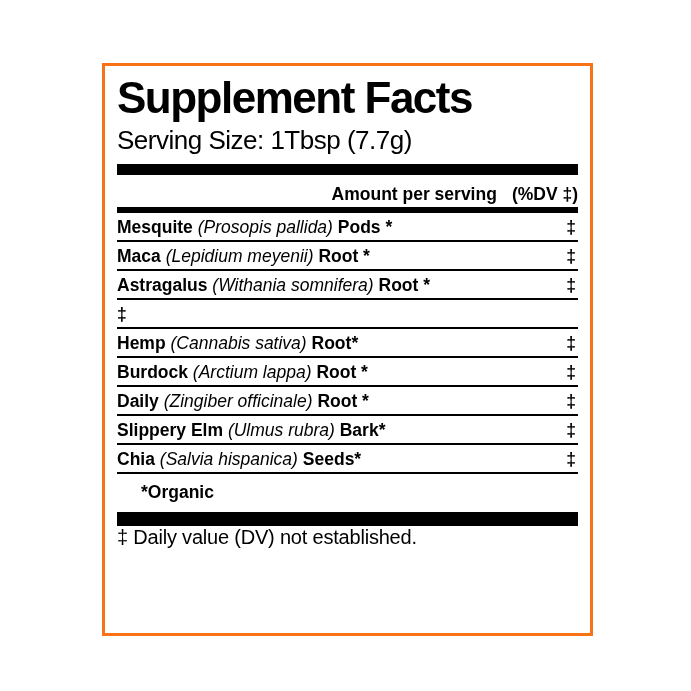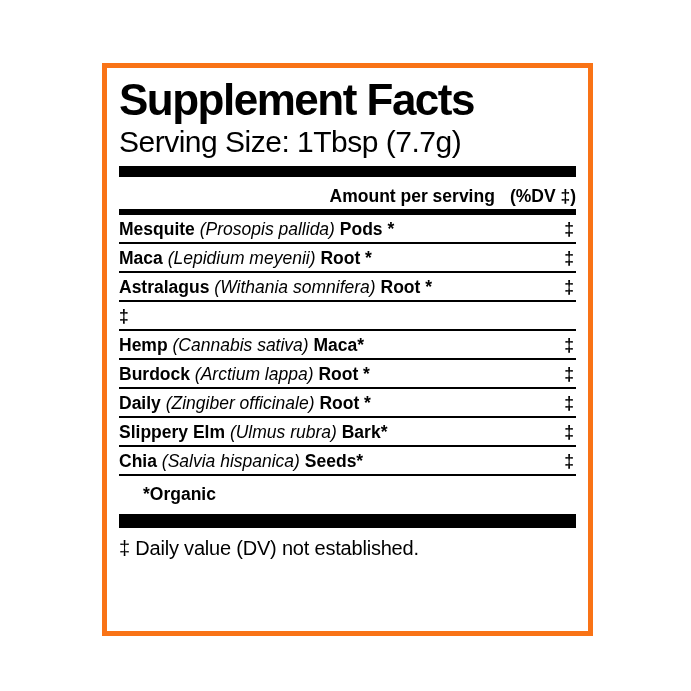--- a/index.html
+++ b/index.html
@@ -19,35 +19,35 @@
     background: #ffffff;
     overflow: hidden;
   }
   .label-box {
     position: absolute;
     left: 102px;
     top: 63px;
     width: 491px;
     height: 573px;
     box-sizing: border-box;
-    border: 5px solid #f97316;
+    border: 3px solid #f97316;
     background: #ffffff;
     padding: 8px 12px 8px 12px;
     overflow: hidden;
   }
   .title {
     font-size: 44px;
     font-weight: bold;
     letter-spacing: -1.5px;
     line-height: 1.05;
     margin: 1px 0 4px 0;
     white-space: nowrap;
   }
   .serving-line {
-    font-size: 30px;
+    font-size: 26px;
     font-weight: normal;
     letter-spacing: -0.5px;
     line-height: 30px;
     white-space: nowrap;
   }
   .bar-thick {
     height: 11px;
     background: #000000;
     margin-top: 9px;
   }
@@ -92,21 +92,20 @@
     margin-left: 24px;
   }
   .bar-bottom {
     height: 14px;
     background: #000000;
   }
   .footnote {
     font-size: 20px;
     font-weight: normal;
     letter-spacing: -0.2px;
-    padding-top: 9px;
     white-space: nowrap;
   }
 </style>
 </head>
 <body>
 
 <div class="page">
   <div class="label-box">
 
     <div class="title">Supplement Facts</div>
@@ -127,28 +126,28 @@
     <div>
         <div class="ing-row">
           <span class="ing-text"><b>Mesquite</b> <i>(Prosopis pallida)</i> <b>Pods *</b></span>
           <span class="ing-dv">‡</span>
         </div>
         <div class="ing-row">
           <span class="ing-text"><b>Maca</b> <i>(Lepidium meyenii)</i> <b>Root *</b></span>
           <span class="ing-dv">‡</span>
         </div>
         <div class="ing-row">
-          <span class="ing-text"><b>Astralagus</b> <i>(Withania somnifera)</i> <b>Root *</b></span>
+          <span class="ing-text"><b>Astragalus</b> <i>(Withania somnifera)</i> <b>Root *</b></span>
           <span class="ing-dv">‡</span>
         </div>
         <div class="ing-row">
           <span class="ing-dv">‡</span>
         </div>
         <div class="ing-row">
-          <span class="ing-text"><b>Hemp</b> <i>(Cannabis sativa)</i> <b>Maca*</b></span>
+          <span class="ing-text"><b>Hemp</b> <i>(Cannabis sativa)</i> <b>Root*</b></span>
           <span class="ing-dv">‡</span>
         </div>
         <div class="ing-row">
           <span class="ing-text"><b>Burdock</b> <i>(Arctium lappa)</i> <b>Root *</b></span>
           <span class="ing-dv">‡</span>
         </div>
         <div class="ing-row">
           <span class="ing-text"><b>Daily</b> <i>(Zingiber officinale)</i> <b>Root *</b></span>
           <span class="ing-dv">‡</span>
         </div>

